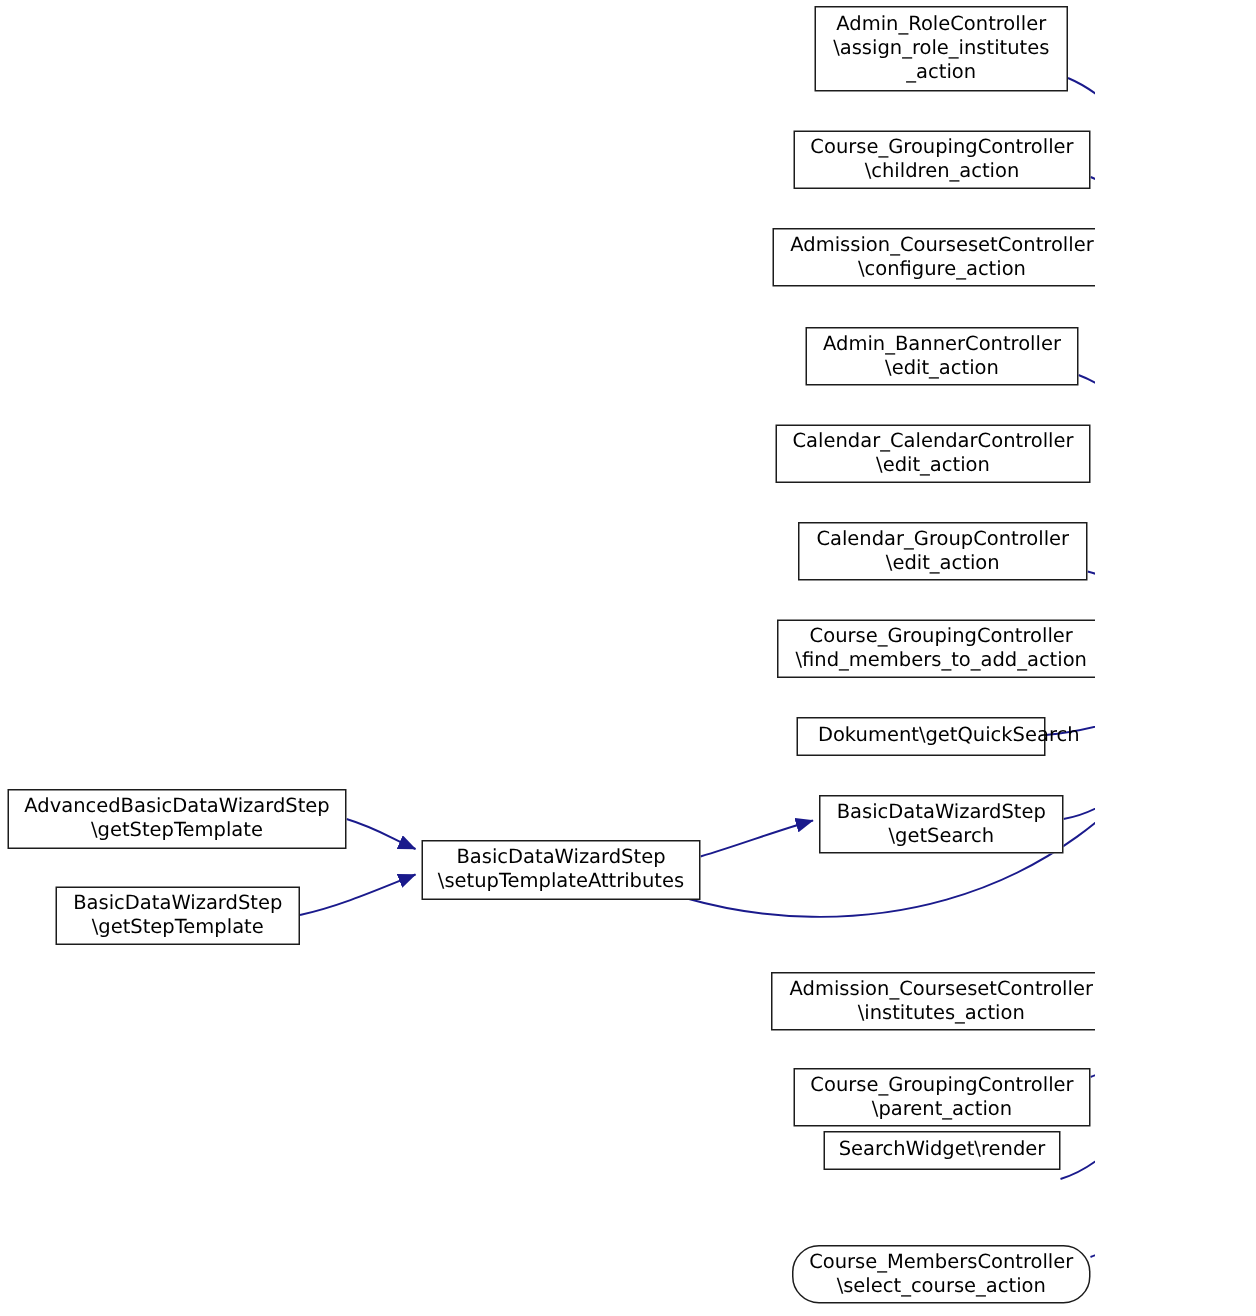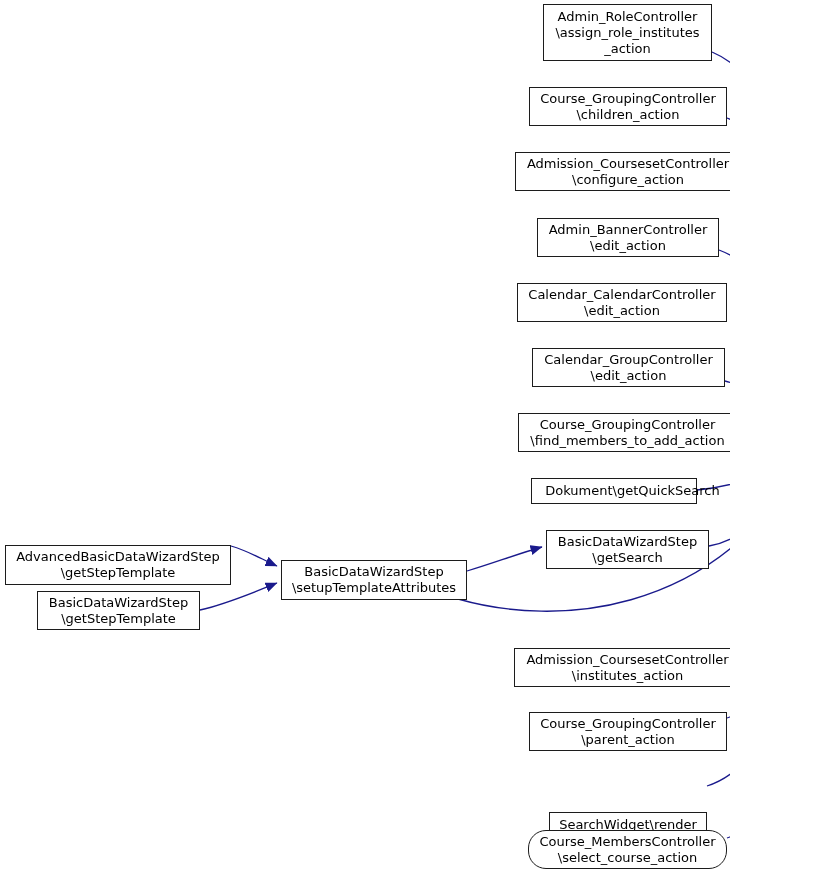--- a/index.html
+++ b/index.html
@@ -81,35 +81,35 @@
 \edit_action</div>
 
   <div class="node" style="left:518px;top:413px;width:219px;height:39px;">Course_GroupingController
 \find_members_to_add_action</div>
 
   <div class="node" style="left:531px;top:478px;width:166px;height:26px;padding-left:37px;">Dokument\getQuickSearch</div>
 
   <div class="node" style="left:546px;top:530px;width:163px;height:39px;">BasicDataWizardStep
 \getSearch</div>
 
-  <div class="node" style="left:5px;top:545px;width:226px;height:40px;text-align:center;">AdvancedBasicDataWizardStep
+  <div class="node" style="left:5px;top:526px;width:226px;height:40px;text-align:center;">AdvancedBasicDataWizardStep
 \getStepTemplate</div>
 
   <div class="node" style="left:37px;top:591px;width:163px;height:39px;">BasicDataWizardStep
 \getStepTemplate</div>
 
   <div class="node" style="left:281px;top:560px;width:186px;height:40px;">BasicDataWizardStep
 \setupTemplateAttributes</div>
 
   <div class="node" style="left:514px;top:648px;width:227px;height:39px;">Admission_CoursesetController
 \institutes_action</div>
 
   <div class="node" style="left:529px;top:712px;width:198px;height:39px;">Course_GroupingController
 \parent_action</div>
 
-  <div class="node" style="left:549px;top:812px;width:158px;height:26px;">SearchWidget\render</div>
+  <div class="node" style="left:549px;top:754px;width:158px;height:26px;">SearchWidget\render</div>
 
   <div class="node" style="left:528px;top:830px;width:199px;height:39px;border-radius:18px;">Course_MembersController
 \select_course_action</div>
 
   <div class="node focus-node" style="left:789px;top:448px;width:42px;height:26px;">get</div>
 
 </div>
 
 </body></html>

